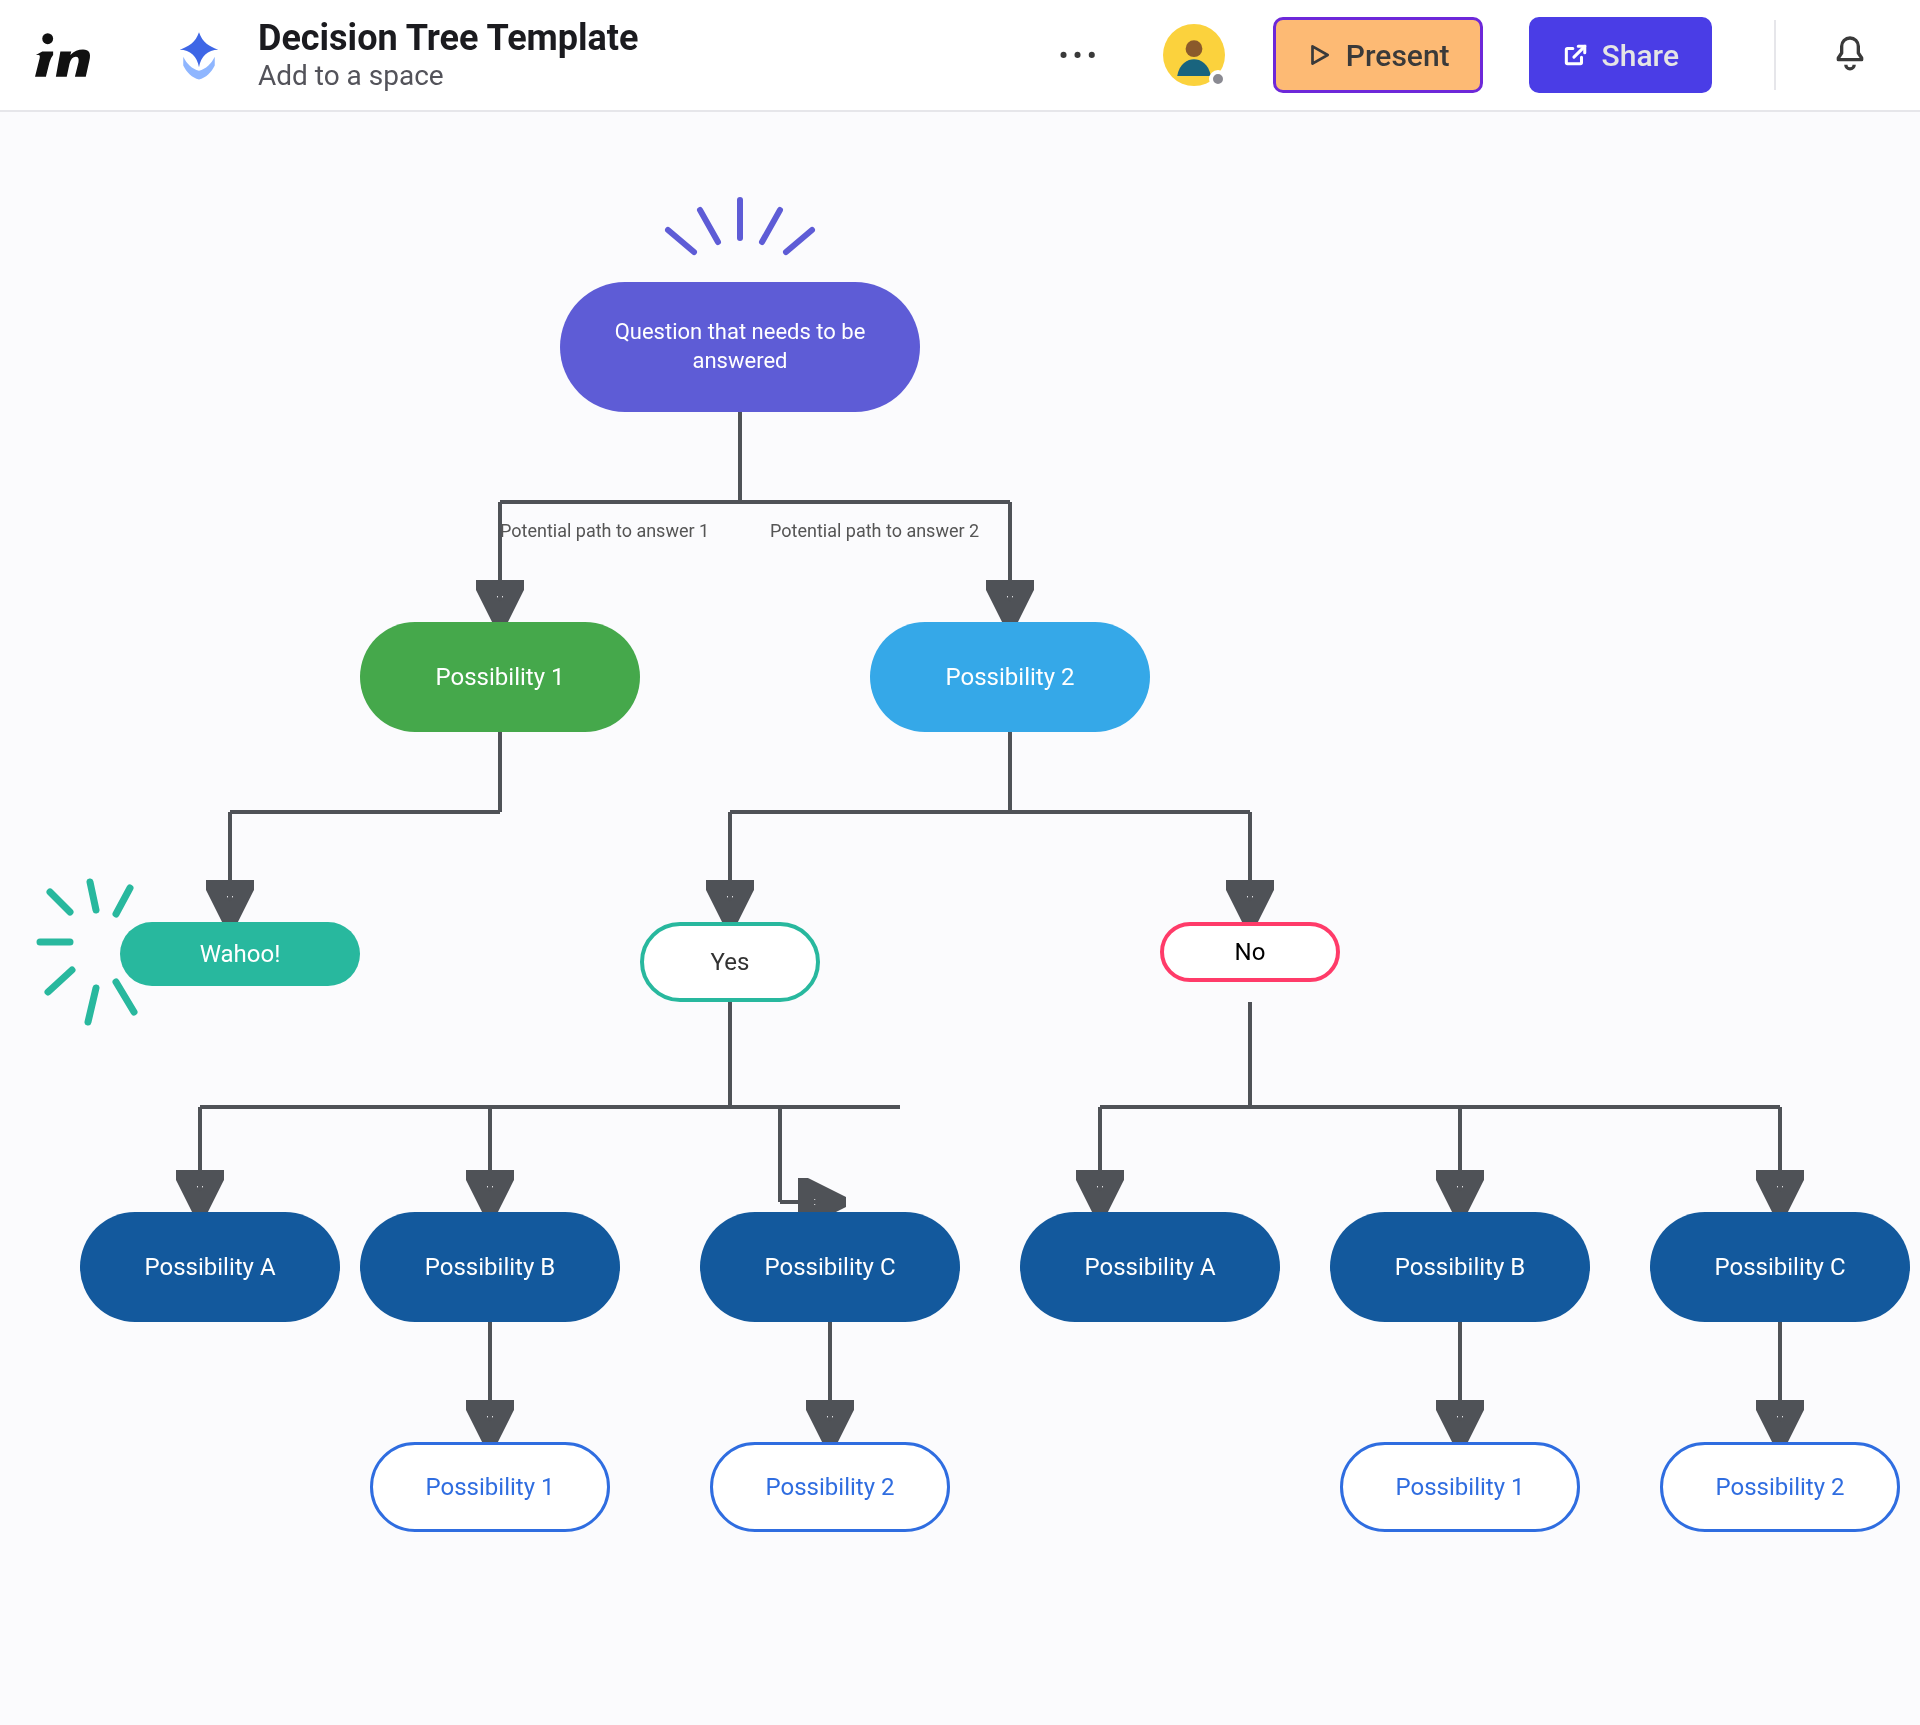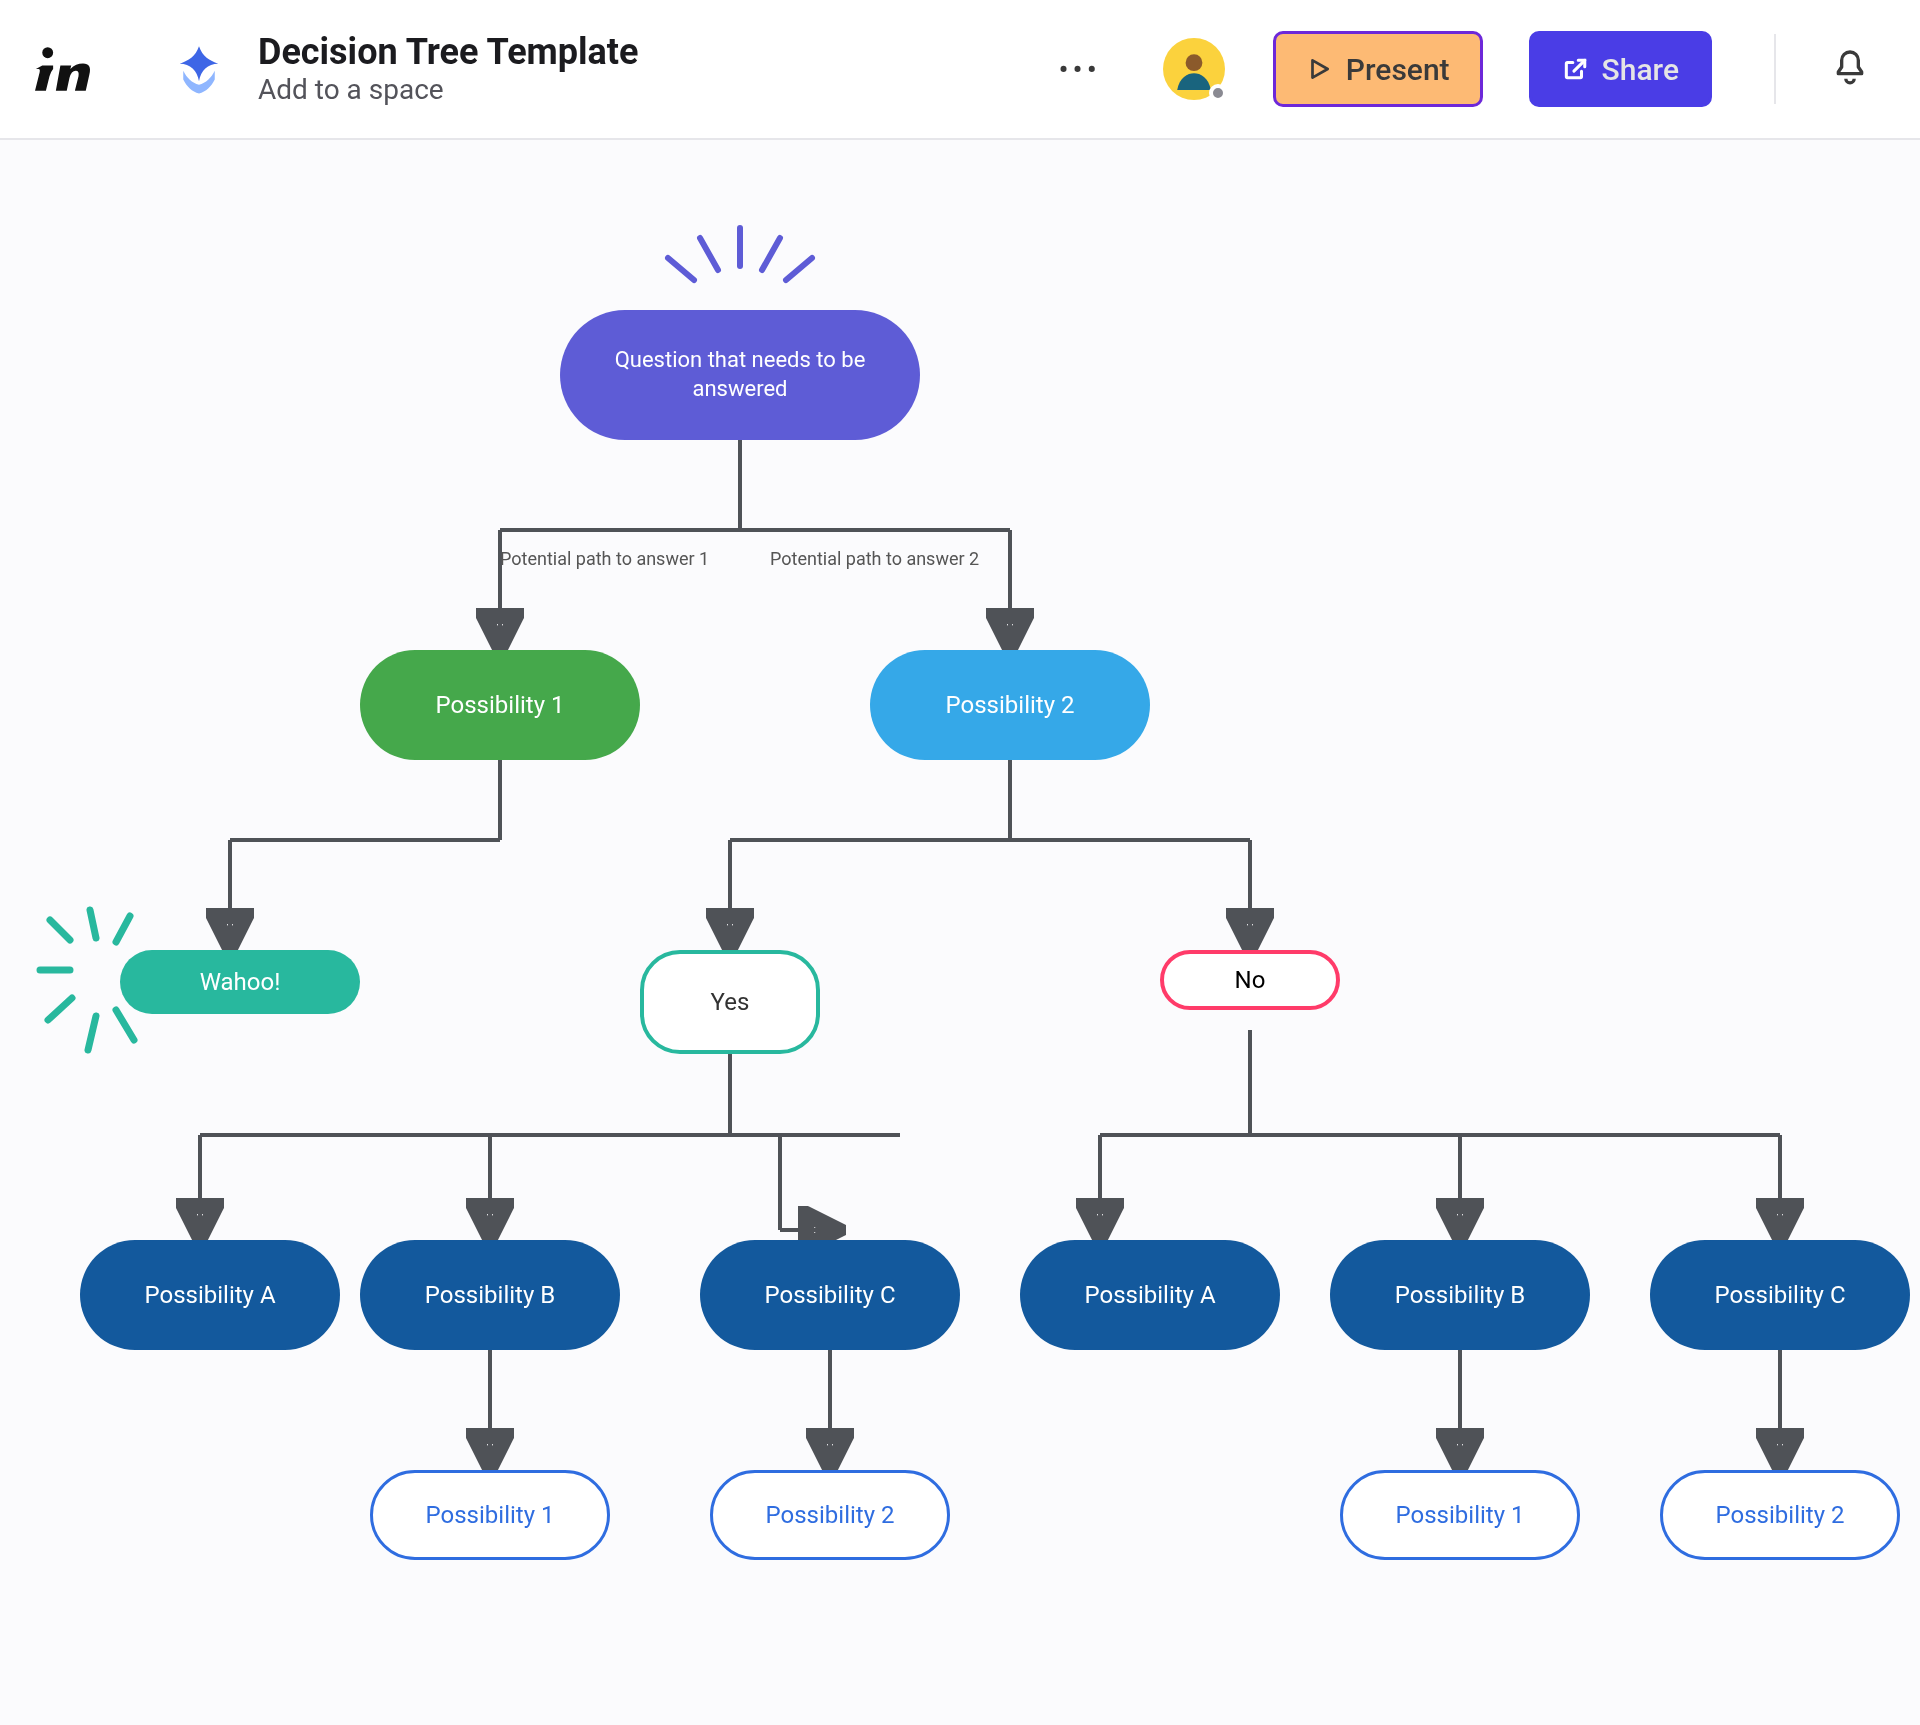--- a/index.html
+++ b/index.html
@@ -14,21 +14,21 @@
     --line:#4F5257;
     --header-border:#E6E6EA;
     --text:#1B1B1F;
     --muted:#53535A;
   }
   *{box-sizing:border-box;font-family:-apple-system,BlinkMacSystemFont,"Segoe UI",Roboto,Helvetica,Arial,sans-serif}
   body{margin:0;background:#FFFFFF;color:var(--text)}
   
   header.app-header{
     display:flex;align-items:center;
-    height:140px;
+    height:112px;
     padding:0 50px 0 28px;
     border-bottom:2px solid var(--header-border);
     gap:26px;
   }
   .logo{width:72px;display:flex;align-items:center;justify-content:center}
   .logo svg{width:58px;height:58px}
   .space-icon{width:66px;display:flex;align-items:center;justify-content:center;margin-left:40px}
   .space-icon svg{width:56px;height:56px}
   .title-block{display:flex;flex-direction:column;justify-content:center;line-height:1.15}
   .title-block .title{font-weight:700;font-size:36px}
@@ -193,21 +193,21 @@
       <span>Possibility 2</span>
     </div>
 
     <svg class="burst" style="left:30px;top:700px;width:130px;height:160px" viewBox="0 0 130 160">
       <path d="M20 20 L40 40 M60 10 L66 38 M100 16 L86 42 M10 70 L40 70 M18 120 L42 98 M58 150 L66 116 M104 140 L86 110" stroke="var(--teal)" stroke-width="7" stroke-linecap="round" fill="none"></path>
     </svg>
     <div class="node" style="left:120px;top:750px;width:240px;height:64px;background:var(--teal);border-radius:45px">
       <span>Wahoo!</span>
     </div>
 
-    <div class="node" style="left:640px;top:750px;width:180px;height:104px;background:#fff;color:#333;border:4px solid var(--teal);border-radius:40px">
+    <div class="node" style="left:640px;top:750px;width:180px;height:80px;background:#fff;color:#333;border:4px solid var(--teal);border-radius:40px">
       <span>Yes</span>
     </div>
     <div class="node" style="left:1160px;top:750px;width:180px;height:60px;background:#fff;color:#000000;border:4px solid var(--pink);border-radius:40px">
       <span>No</span>
     </div>
 
     <div class="node" style="left:80px;top:1040px;width:260px;height:110px;background:var(--navy);border-radius:55px">
       <span>Possibility A</span>
     </div>
     <div class="node" style="left:360px;top:1040px;width:260px;height:110px;background:var(--navy);border-radius:55px">

